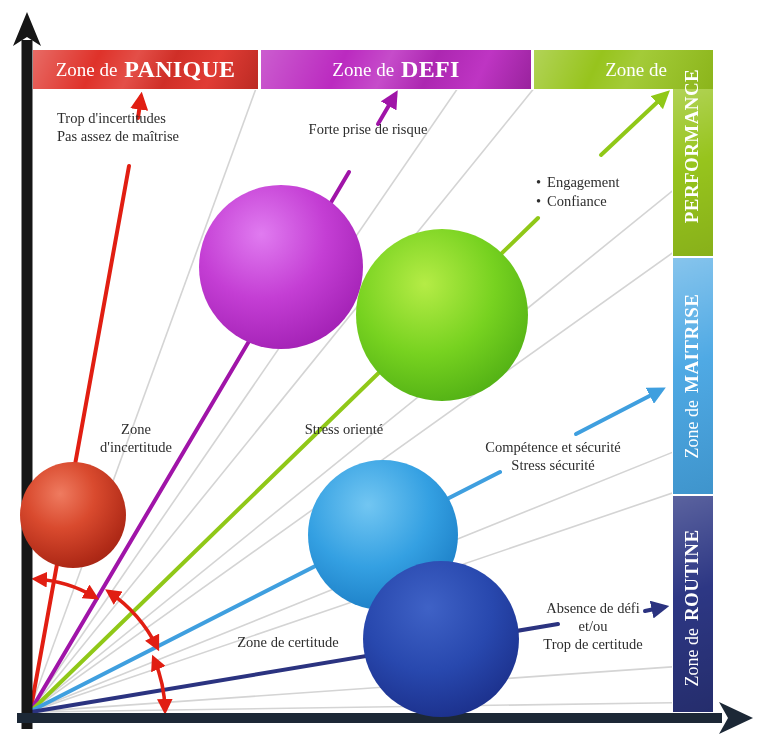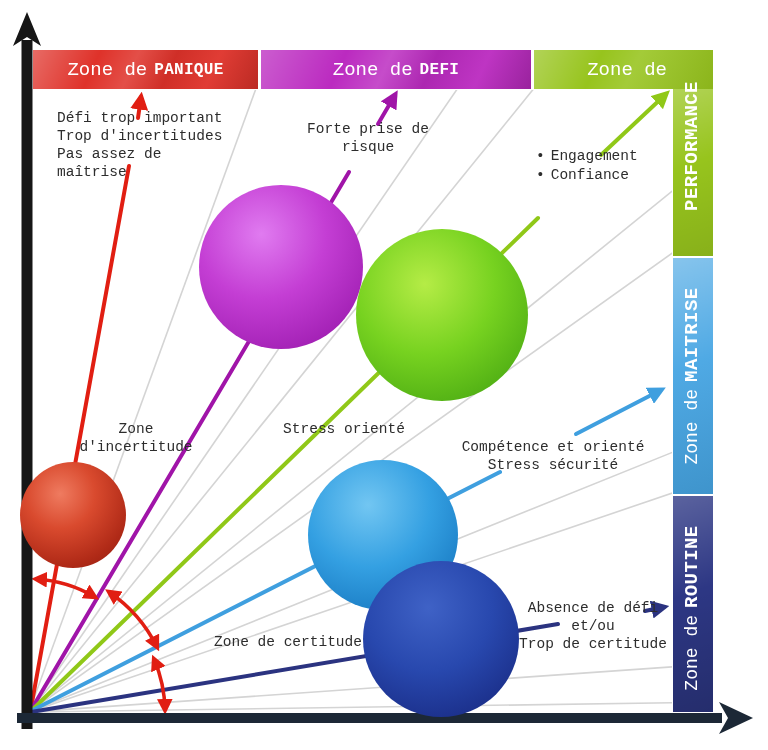--- a/index.html
+++ b/index.html
@@ -1,23 +1,23 @@
 <!DOCTYPE html>
 <html><head>
 <meta charset="utf-8">
 <style>
   html,body{margin:0;padding:0;background:#fff;}
   #canvas{position:relative;width:768px;height:750px;background:#fff;overflow:hidden;
-          font-family:Liberation Mono, monospace;color:#2d2d2d;}
+          font-family:Liberation Serif, serif;color:#2d2d2d;}
   svg{position:absolute;left:0;top:0;}
 
   
   .banner{position:absolute;top:50px;height:39px;display:flex;align-items:center;
           justify-content:center;gap:7px;color:#fff;font-size:19px;white-space:nowrap;}
-  .banner .b-name{font-weight:800;font-size:16px;letter-spacing:.3px;}
+  .banner .b-name{font-weight:800;font-size:24px;letter-spacing:.3px;}
   #banner-panique{left:33px;width:225px;
      background:linear-gradient(115deg,rgba(255,255,255,.28) 0%,rgba(255,255,255,0) 28%,
        rgba(255,255,255,.14) 44%,rgba(0,0,0,.07) 60%,rgba(255,255,255,.05) 78%,rgba(0,0,0,.16) 100%),#df322a;}
   #banner-defi{left:261px;width:270px;
      background:linear-gradient(115deg,rgba(255,255,255,.24) 0%,rgba(255,255,255,0) 30%,
        rgba(255,255,255,.16) 46%,rgba(0,0,0,.08) 62%,rgba(255,255,255,.05) 80%,rgba(0,0,0,.18) 100%),#bb2ac0;}
   #banner-performance{left:534px;width:179px;justify-content:flex-end;padding-right:46px;box-sizing:border-box;
      background:linear-gradient(115deg,rgba(255,255,255,.26) 0%,rgba(255,255,255,0) 35%,
        rgba(255,255,255,.12) 55%,rgba(0,0,0,.08) 100%),#97c41d;}
 
@@ -48,21 +48,21 @@
   #sphere-maitrise{left:308px;top:460px;width:150px;height:150px;
      background:radial-gradient(circle at 40% 30%,#72c6f2 0%,#34a0e2 45%,#1a7cc4 82%,#1470b4 100%);}
   #sphere-routine{left:363px;top:561px;width:156px;height:156px;
      background:radial-gradient(circle at 42% 30%,#3f62c6 0%,#2848ae 45%,#1b2f8a 82%,#152470 100%);}
 
   
   .note{position:absolute;font-size:14.5px;line-height:18px;}
   .note.center{text-align:center;}
   #note-panique{left:57px;top:109px;width:170px;}
   #note-defi{left:278px;top:120px;width:180px;}
-  #note-performance{left:536px;top:147px;width:140px;line-height:18.5px;}
+  #note-performance{left:536px;top:173px;width:140px;line-height:18.5px;}
   #note-performance .dot{margin-right:6px;}
   #note-incertitude{left:66px;top:420px;width:140px;}
   #note-stress{left:264px;top:420px;width:160px;}
   #note-competence{left:453px;top:438px;width:200px;}
   #note-certitude{left:213px;top:633px;width:150px;}
   #note-routine{left:512px;top:599px;width:162px;}
 </style>
 </head>
 <body>
 
@@ -165,21 +165,20 @@
     <span class="b-name">ROUTINE</span>
   </div>
 
   <div class="sphere" id="sphere-panique"></div>
   <div class="sphere" id="sphere-defi"></div>
   <div class="sphere" id="sphere-performance"></div>
   <div class="sphere" id="sphere-maitrise"></div>
   <div class="sphere" id="sphere-routine"></div>
 
   <div class="note" id="note-panique">
-    <div>Défi trop important</div>
     <div>Trop d'incertitudes</div>
     <div>Pas assez de maîtrise</div>
   </div>
 
   <div class="note center" id="note-defi">
     <div>Forte prise de risque</div>
   </div>
 
   <div class="note" id="note-performance">
     <div><span class="dot">•</span><span>Engagement</span></div>
@@ -189,21 +188,21 @@
   <div class="note center" id="note-incertitude">
     <div>Zone</div>
     <div>d'incertitude</div>
   </div>
 
   <div class="note center" id="note-stress">
     <div>Stress orienté</div>
   </div>
 
   <div class="note center" id="note-competence">
-    <div>Compétence et orienté</div>
+    <div>Compétence et sécurité</div>
     <div>Stress sécurité</div>
   </div>
 
   <div class="note center" id="note-certitude">
     <div>Zone de certitude</div>
   </div>
 
   <div class="note center" id="note-routine">
     <div>Absence de défi</div>
     <div>et/ou</div>

